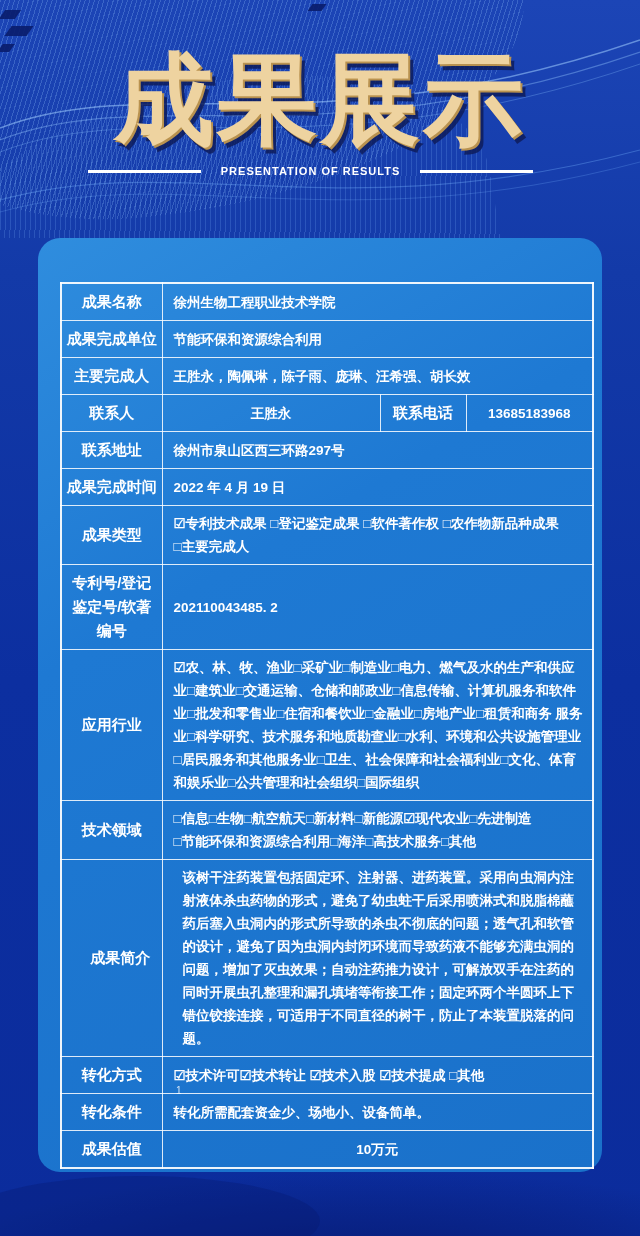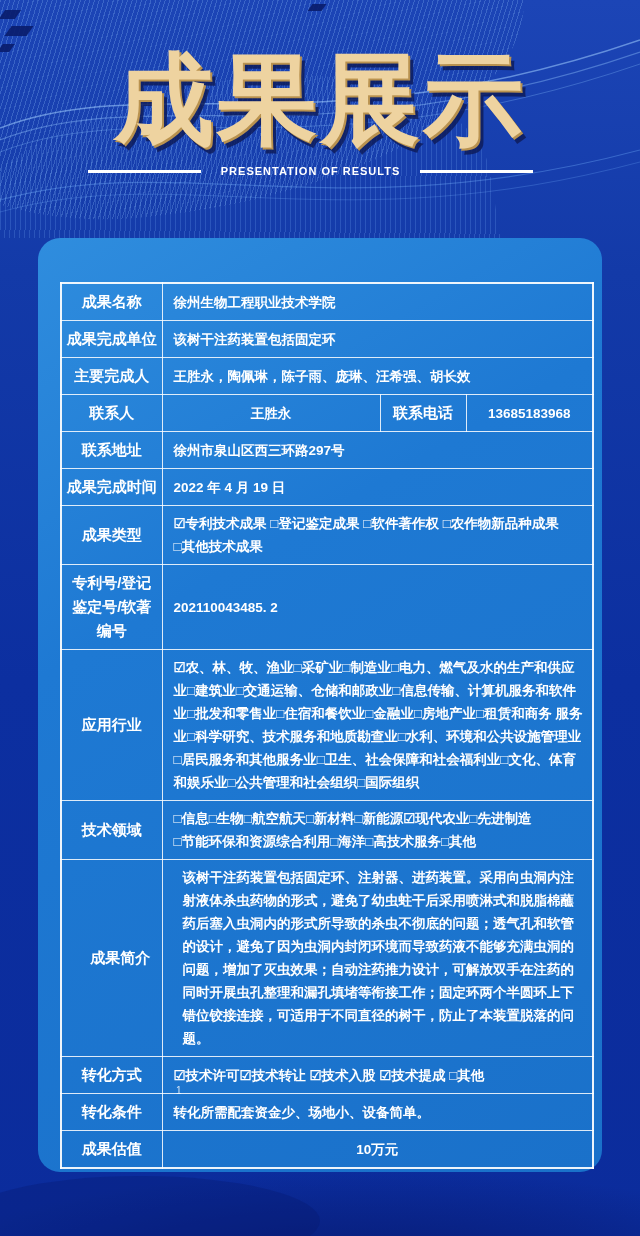--- a/index.html
+++ b/index.html
@@ -93,21 +93,21 @@
         <col style="width:86px">
         <col style="width:127px">
       </colgroup>
     <tbody>
         <tr class="h37">
       <td class="lbl">成果名称</td>
       <td colspan="3">徐州生物工程职业技术学院</td>
     </tr>
     <tr class="h37">
       <td class="lbl">成果完成单位</td>
-      <td colspan="3">该树干注药装置包括固定环</td>
+      <td colspan="3">节能环保和资源综合利用</td>
     </tr>
     <tr class="h37">
       <td class="lbl">主要完成人</td>
       <td colspan="3">王胜永，陶佩琳，陈子雨、庞琳、汪希强、胡长效</td>
     </tr>
     <tr>
       <td class="lbl">联系人</td>
       <td class="ctr">王胜永</td>
       <td class="lbl">联系电话</td>
       <td class="ctr">13685183968</td>
@@ -116,21 +116,21 @@
       <td class="lbl">联系地址</td>
       <td colspan="3">徐州市泉山区西三环路297号</td>
     </tr>
     <tr class="h37">
       <td class="lbl">成果完成时间</td>
       <td colspan="3">2022 年 4 月 19 日</td>
     </tr>
     <tr class="h54">
       <td class="lbl">成果类型</td>
       <td colspan="3">☑专利技术成果 □登记鉴定成果 □软件著作权 □农作物新品种成果
-□其他技术成果</td>
+□主要完成人</td>
     </tr>
     <tr class="h54">
       <td class="lbl">专利号/登记鉴定号/软著编号</td>
       <td colspan="3">202110043485. 2</td>
     </tr>
     <tr class="h148">
       <td class="lbl">应用行业</td>
       <td colspan="3">☑农、林、牧、渔业□采矿业□制造业□电力、燃气及水的生产和供应业□建筑业□交通运输、仓储和邮政业□信息传输、计算机服务和软件业□批发和零售业□住宿和餐饮业□金融业□房地产业□租赁和商务 服务业□科学研究、技术服务和地质勘查业□水利、环境和公共设施管理业□居民服务和其他服务业□卫生、社会保障和社会福利业□文化、体育和娱乐业□公共管理和社会组织□国际组织</td>
     </tr>
     <tr class="h52">

